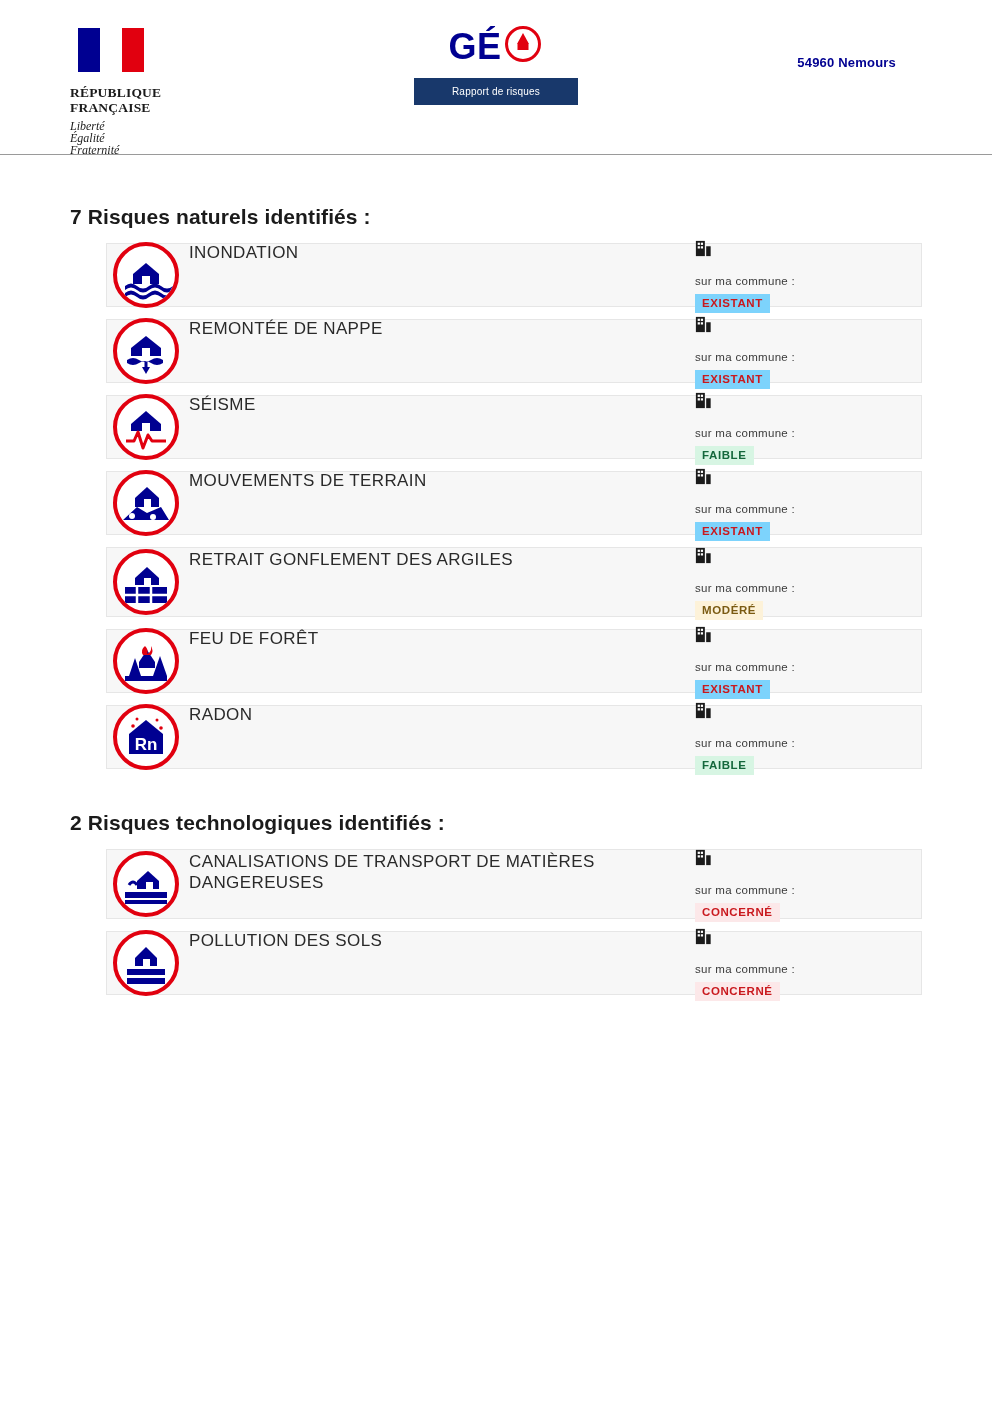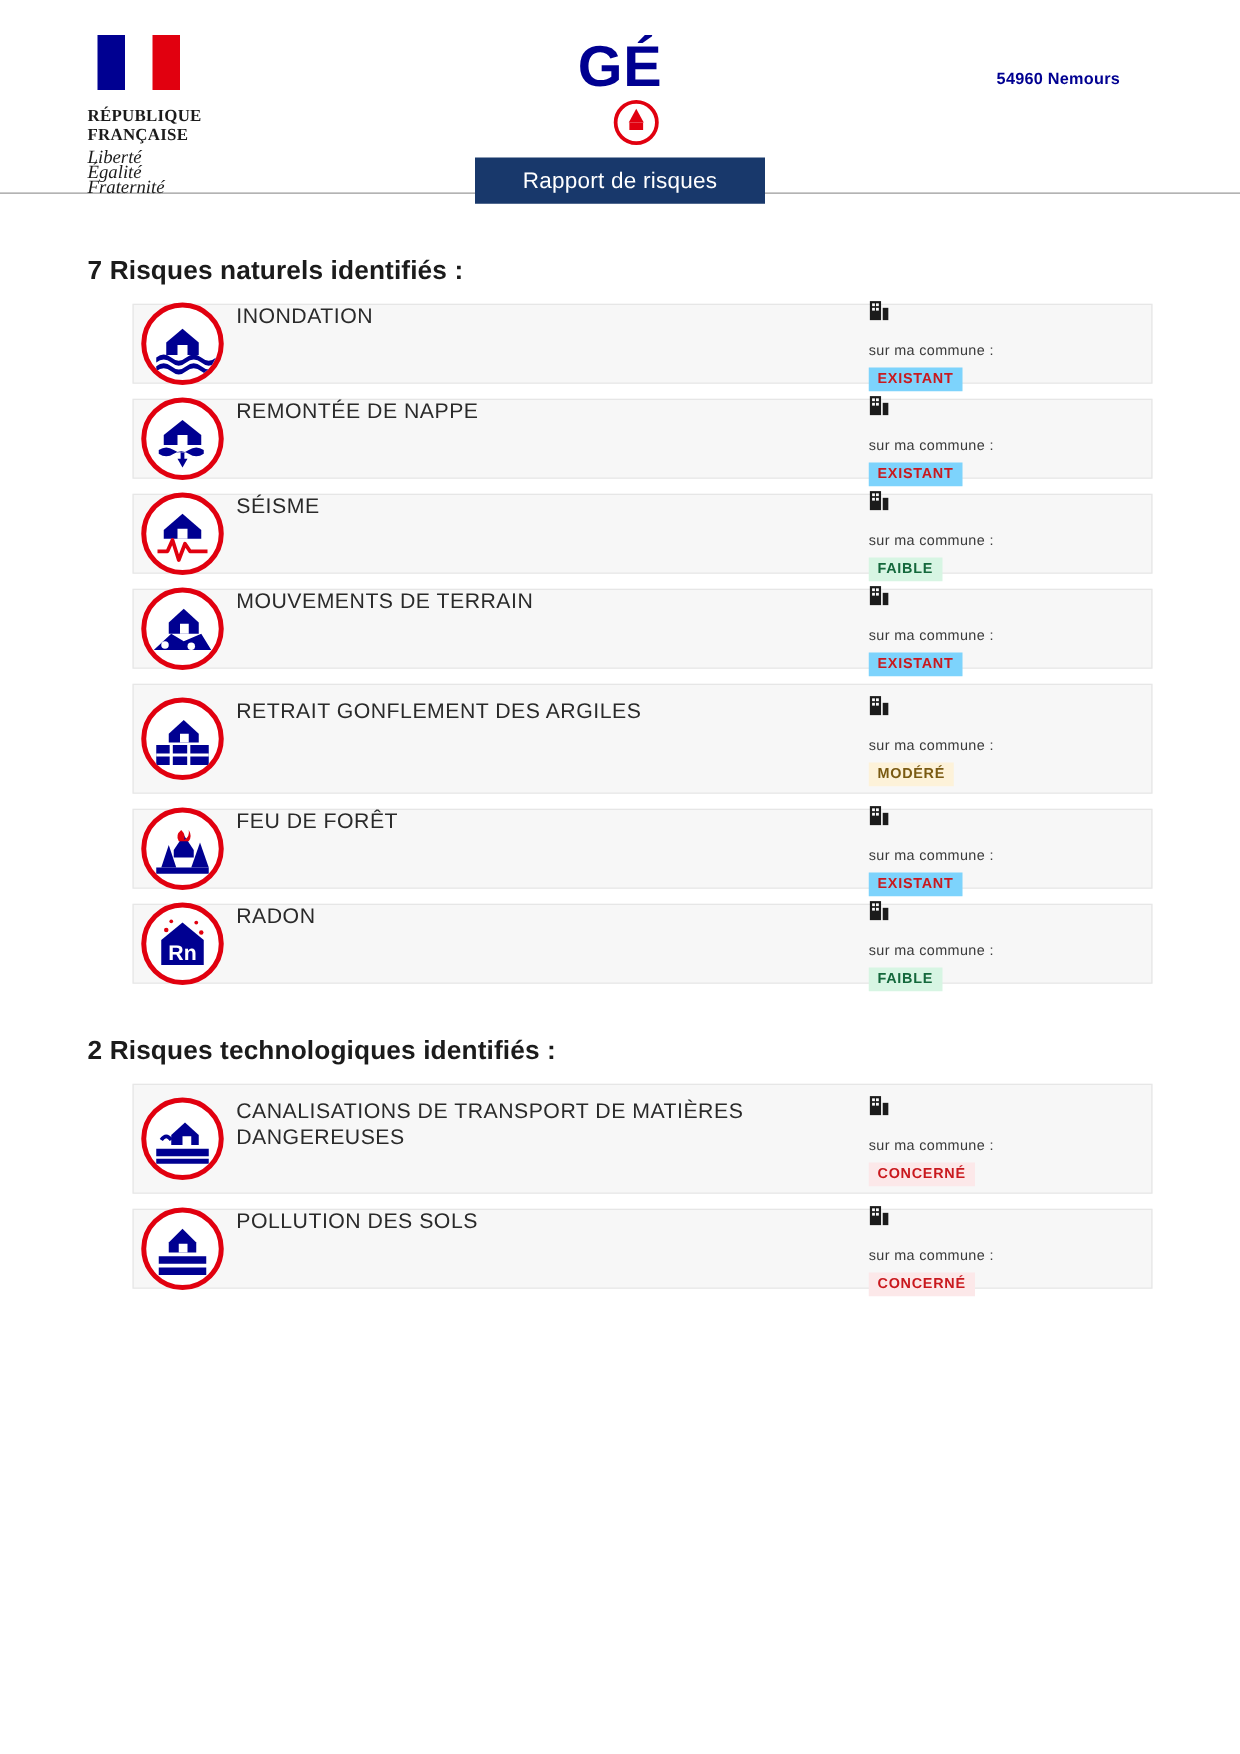--- a/index.html
+++ b/index.html
@@ -46,41 +46,40 @@
     font-weight: bold;
     font-size: 13.5px;
     line-height: 14.5px;
     letter-spacing: 0.2px;
     color: #1b1b1b;
   }
   .rf-motto {
     margin-top: 5px;
     font-family: "Liberation Serif", serif;
     font-style: italic;
-    font-size: 15px;
+    font-size: 12px;
     line-height: 12px;
     color: #1b1b1b;
   }
   .brand {
     position: absolute;
     left: 0;
     right: 0;
     top: 26px;
     text-align: center;
   }
   .brand-logo {
     font-family: "Liberation Sans", sans-serif;
     font-weight: bold;
-    font-size: 46px;
+    font-size: 36px;
     letter-spacing: 0.5px;
     color: #e1000f;
     display: inline-flex;
-    align-items: flex-end;
+    align-items: flex-start;
     justify-content: center;
-    flex-direction: column;
   }
   .brand-logo .geo { color: #000091; }
   .brand-logo .risq { color: #e1000f; }
   .logo-mark {
     display: inline-block;
     width: 30px;
     height: 30px;
     border: 3px solid #e1000f;
     border-radius: 50%;
     margin: 0 3px;
@@ -106,21 +105,21 @@
     transform: translateX(-50%);
     width: 11px;
     height: 6px;
     background: #e1000f;
   }
   .report-btn {
     display: inline-block;
     margin-top: 10px;
     background: #18386b;
     color: #ffffff;
-    font-size: 18px;
+    font-size: 10px;
     padding: 8px 38px;
     letter-spacing: 0.2px;
   }
   .commune {
     position: absolute;
     right: 96px;
     top: 55px;
     font-size: 13px;
     font-weight: bold;
     color: #000091;
@@ -147,21 +146,21 @@
     display: flex;
     align-items: center;
     justify-content: space-between;
     background: #f7f7f7;
     border: 1px solid #e6e6e6;
     box-sizing: border-box;
     height: 64px;
     margin-bottom: 12px;
     padding: 0 16px 0 6px;
   }
-  .risk-row.tall { height: 88px; }
+  .risk-row.tall { height: 70px; }
 
   .risk-left {
     display: flex;
     align-items: flex-start;
     gap: 10px;
     min-width: 0;
   }
   .risk-label {
     font-size: 17px;
     letter-spacing: 0.4px;

